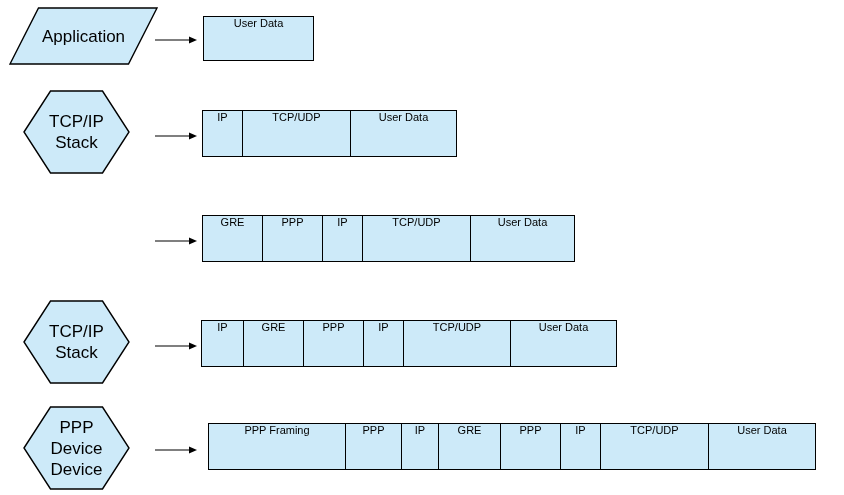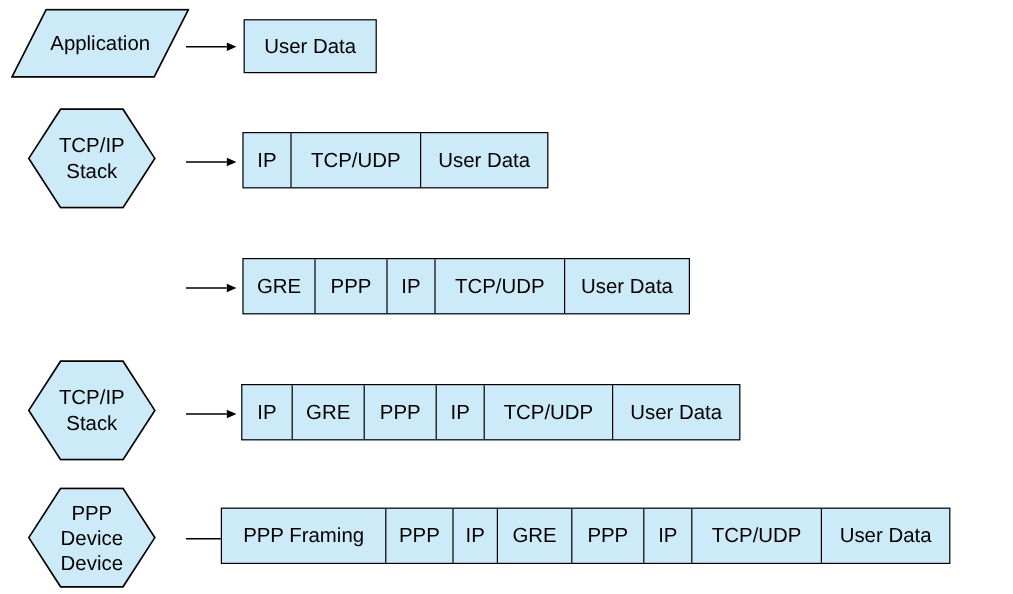--- a/index.html
+++ b/index.html
@@ -23,22 +23,22 @@
     text-align:center;white-space:nowrap;
   }
   .arrow{position:absolute;}
   .strip{
     position:absolute;display:flex;
     background:var(--fill);
     border:1.5px solid var(--line);
     box-sizing:content-box;
   }
   .cell{
-    display:flex;align-items:center;justify-content:center;
-    font-size:17px;color:var(--text);
+    display:flex;align-items:flex-start;justify-content:center;
+    font-size:11px;color:var(--text);
     border-right:1.5px solid var(--line);
     box-sizing:border-box;
     white-space:nowrap;
   }
   .cell:last-child{border-right:none;}
 </style>
 </head>
 <body>
 
 <div id="canvas" style="--fill: #cdeaf9; --line: #000000; --text: #000000;">
@@ -144,21 +144,21 @@
       <div class="shape-label">
         <div>PPP</div>
         <div>Device</div>
         <div>Device</div>
       </div>
     </div>
     <div class="arrow" style="left: 155px; top: 441px;"><svg width="43" height="10">
         <line x1="0" y1="5" x2="34" y2="5" stroke="var(--line)" stroke-width="1.2"></line>
         <polygon points="34,1.5 42,5 34,8.5" fill="var(--line)"></polygon>
       </svg></div>
-    <div class="strip" style="left: 184px; top: 423px; height: 45px;">
+    <div class="strip" style="left: 208px; top: 423px; height: 45px;">
       <div class="cell" style="width: 137px;">
         <span>PPP Framing</span>
       </div>
       <div class="cell" style="width: 56px;">
         <span>PPP</span>
       </div>
       <div class="cell" style="width: 37px;">
         <span>IP</span>
       </div>
       <div class="cell" style="width: 62px;">

